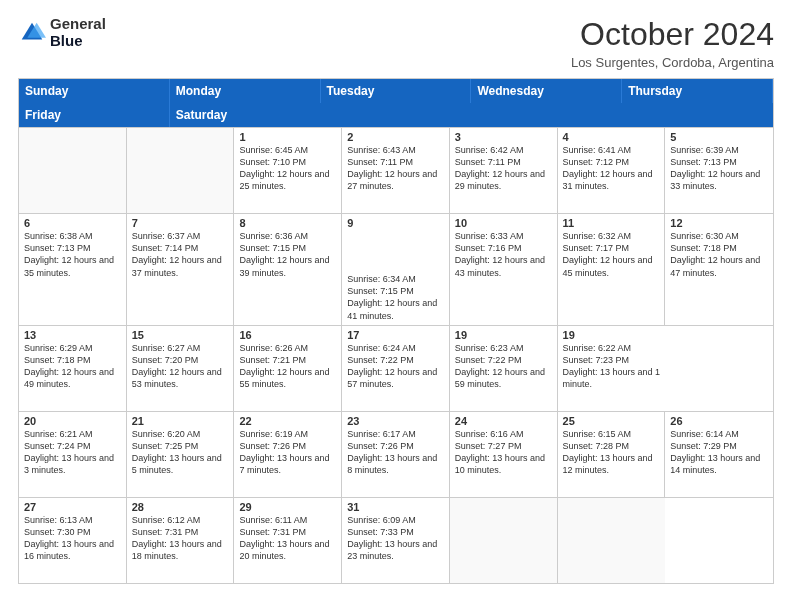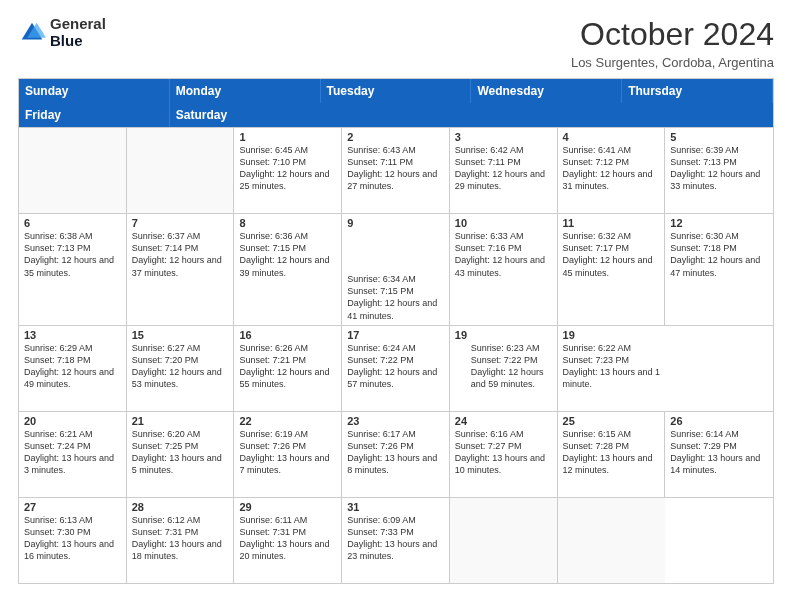--- a/index.html
+++ b/index.html
@@ -243,21 +243,21 @@
 Daylight: 12 hours and 55 minutes.</div>
           </div>
           <div class="cal-cell">
             <span class="day-num">17</span>
             <div class="day-info" style="white-space: pre-line;">Sunrise: 6:24 AM
 Sunset: 7:22 PM
 Daylight: 12 hours and 57 minutes.</div>
           </div>
           <div class="cal-cell">
             <span class="day-num">19</span>
-            <div class="day-info" style="white-space: pre-line; margin-left: 16px;">Sunrise: 6:23 AM
+            <div class="day-info" style="white-space: pre-line;">Sunrise: 6:23 AM
 Sunset: 7:22 PM
 Daylight: 12 hours and 59 minutes.</div>
           </div>
           <div class="cal-cell">
             <span class="day-num">19</span>
             <div class="day-info" style="white-space: pre-line;">Sunrise: 6:22 AM
 Sunset: 7:23 PM
 Daylight: 13 hours and 1 minute.</div>
           </div>
         </div>

